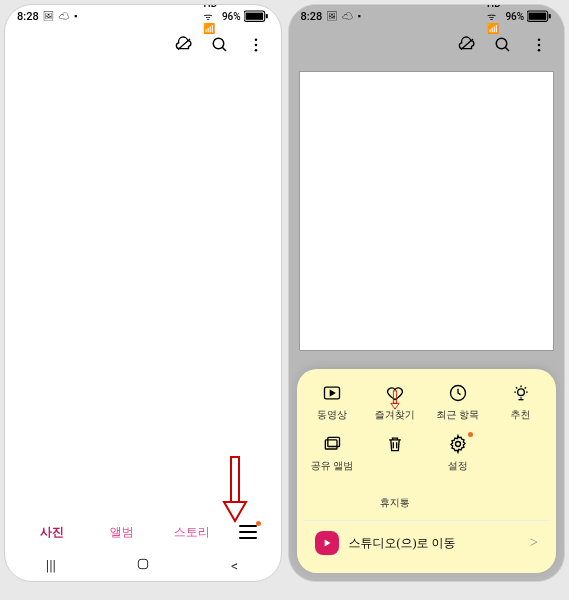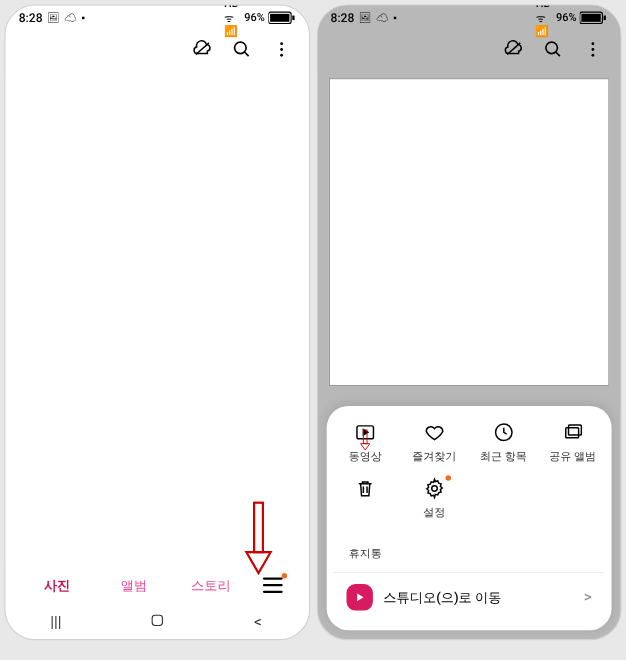--- a/index.html
+++ b/index.html
@@ -95,24 +95,25 @@
       position: absolute;
       color: #d00000;
     }
     .arrow1 { left: 215px; top: 450px; }
     .arrow2 { left: 175px; top: 59px; }
     
     .menu-sheet {
       position: absolute;
       bottom: 8px;
       left: 8px; right: 8px;
-      background: #ffffff;
+      background: #fef9c3;
       border-radius: 20px;
       padding: 14px 6px 8px;
       box-shadow: 0 -2px 10px rgba(0,0,0,0.1);
+      font-family: Liberation Serif, serif;
     }
     .menu-grid {
       display: grid;
       grid-template-columns: repeat(4, 1fr);
       gap: 12px 4px;
       margin-bottom: 10px;
     }
     .menu-item {
       display: flex;
       flex-direction: column;
@@ -268,20 +269,28 @@
       </div>
       <div class="menu-item">
         <svg viewBox="0 0 24 24" fill="none" stroke="#000" stroke-width="1.6">
             <circle cx="12" cy="12" r="9"></circle>
             <path d="M12 7v5l3 2"></path>
           </svg>
         <span>최근 항목</span>
       </div>
       <div class="menu-item">
         <svg viewBox="0 0 24 24" fill="none" stroke="#000" stroke-width="1.6">
+            <circle cx="12" cy="11" r="4"></circle>
+            <path d="M12 3v2M12 17v2M4 11h2M18 11h2M6 5l1.5 1.5M18 5l-1.5 1.5"></path>
+            <line x1="9" y1="20" x2="15" y2="20"></line>
+          </svg>
+        <span>추천</span>
+      </div>
+      <div class="menu-item">
+        <svg viewBox="0 0 24 24" fill="none" stroke="#000" stroke-width="1.6">
             <rect x="4" y="7" width="14" height="11" rx="1"></rect>
             <rect x="7" y="4" width="14" height="11" rx="1"></rect>
           </svg>
         <span>공유 앨범</span>
       </div>
       <div class="menu-item arrow-svg-wrap">
         <svg class="arrow arrow2" width="26" height="48" viewBox="0 0 26 48" style="left:unset; top:-44px; position:absolute;">
           <rect x="9" y="2" width="8" height="30" fill="none" stroke="#c00" stroke-width="2"></rect>
           <path d="M 3 32 L 13 46 L 23 32 Z" fill="none" stroke="#c00" stroke-width="2"></path>
         </svg>

